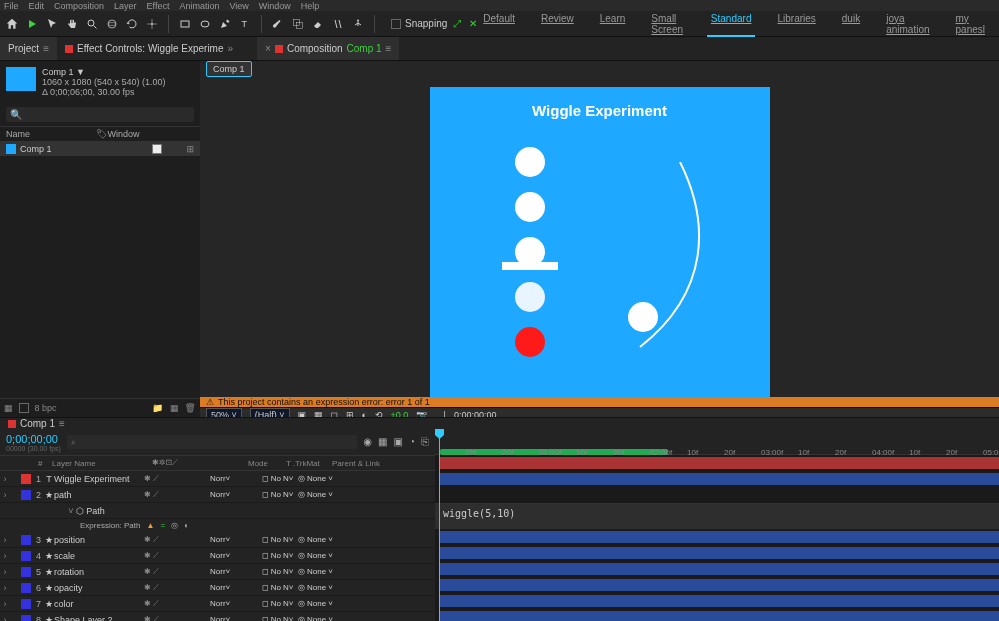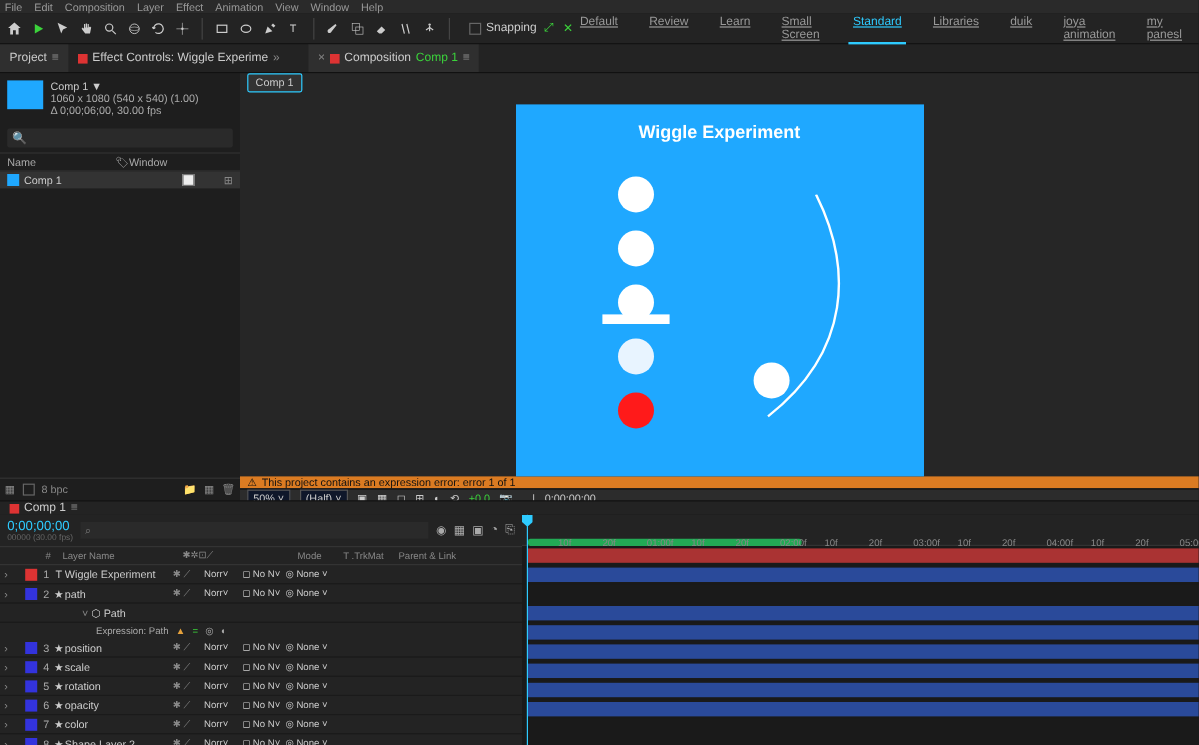--- a/index.html
+++ b/index.html
@@ -65,21 +65,21 @@
 .tl-icons { display:flex; gap:6px; color:#aaa; }
 .tl-columns-head { height:16px; display:flex; font-size:8px; color:#888; border-top:1px solid #333; border-bottom:1px solid #333; align-items:center; }
 .tl-layer-row { height:16px; display:flex; align-items:center; font-size:9px; border-bottom:1px solid #1a1a1a; }
 .tl-layer-row .chev { width:10px; text-align:center; color:#888; }
 .tl-layer-row .eye { width:10px; }
 .tl-layer-row .color-sq { width:10px; height:10px; margin:0 1px; }
 .tl-layer-row .num { width:12px; text-align:right; color:#aaa; padding-right:3px;}
 .tl-layer-row .type-ico { width:10px; text-align:center; }
 .tl-layer-row .lname { flex:0 0 90px; white-space:nowrap; overflow:hidden; }
 .tl-layer-row .sw { width:26px; display:flex; gap:1px; font-size:8px; color:#888; }
-.tl-layer-row .mode { width:32px; font-size:8px; }
+.tl-layer-row .mode { width:52px; font-size:8px;margin-left:40px; }
 .tl-layer-row .trk { width:36px; font-size:8px; display:flex; gap:2px; align-items:center; }
 .tl-layer-row .parent { width:50px; font-size:8px; display:flex; gap:2px; align-items:center; }
 .expr-row { padding:2px 0 2px 80px; font-size:8px; color:#aaa; display:flex; gap:6px; align-items:center; }
 .expr-row .tri { color:#e6a23c; }
 .expr-row .eq { color:#3bd23b; }
 
 .tl-right { flex:1; background:#1a1a1a; display:flex; flex-direction:column; position:relative; }
 .tl-ruler { height:26px; background:#232323; border-bottom:1px solid #333; position:relative; font-size:8px; color:#888; }
 .tl-ruler .tick { position:absolute; top:19px; }
 .tl-workarea { position:absolute; left:5px; top:20px; height:6px; background:#2a5; border-radius:2px;}
@@ -486,20 +486,21 @@
           <span class="tick" style="left: 511px;">20f</span>
           <span class="tick" style="left: 548px;">05:00f</span>
         </div>
       <div class="tl-track">
           <div class="tl-bar" style="background:#a33;"></div>
         </div>
       <div class="tl-track">
           <div class="tl-bar" style="background:#2a4a9a;"></div>
         </div>
       <div style="height:16px;"></div>
+      <div class="expr-editor">wiggle(5,10)</div>
       <div class="tl-track">
           <div class="tl-bar" style="background:#2a4a9a;"></div>
         </div>
       <div class="tl-track">
           <div class="tl-bar" style="background:#2a4a9a;"></div>
         </div>
       <div class="tl-track">
           <div class="tl-bar" style="background:#2a4a9a;"></div>
         </div>
       <div class="tl-track">

